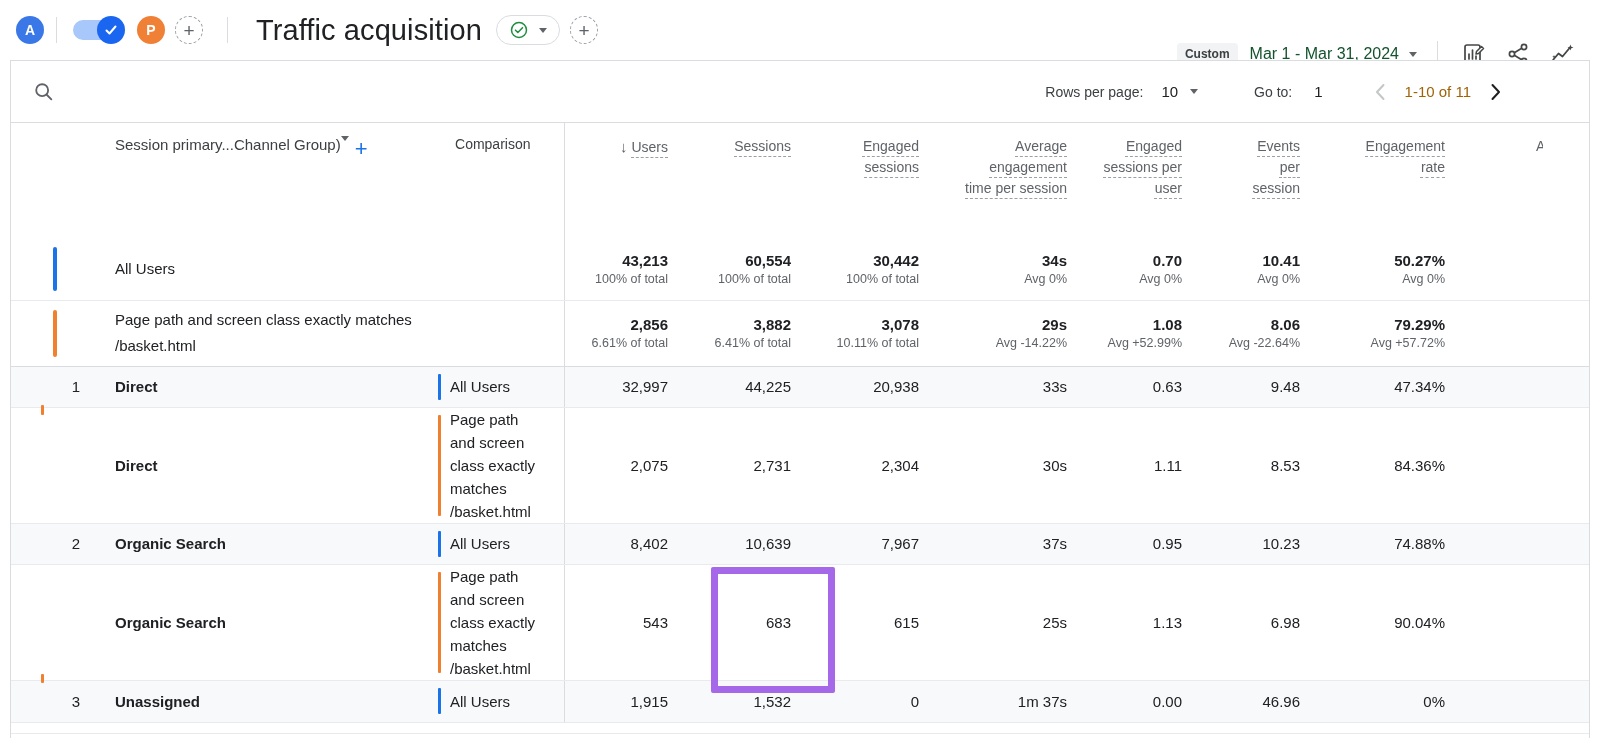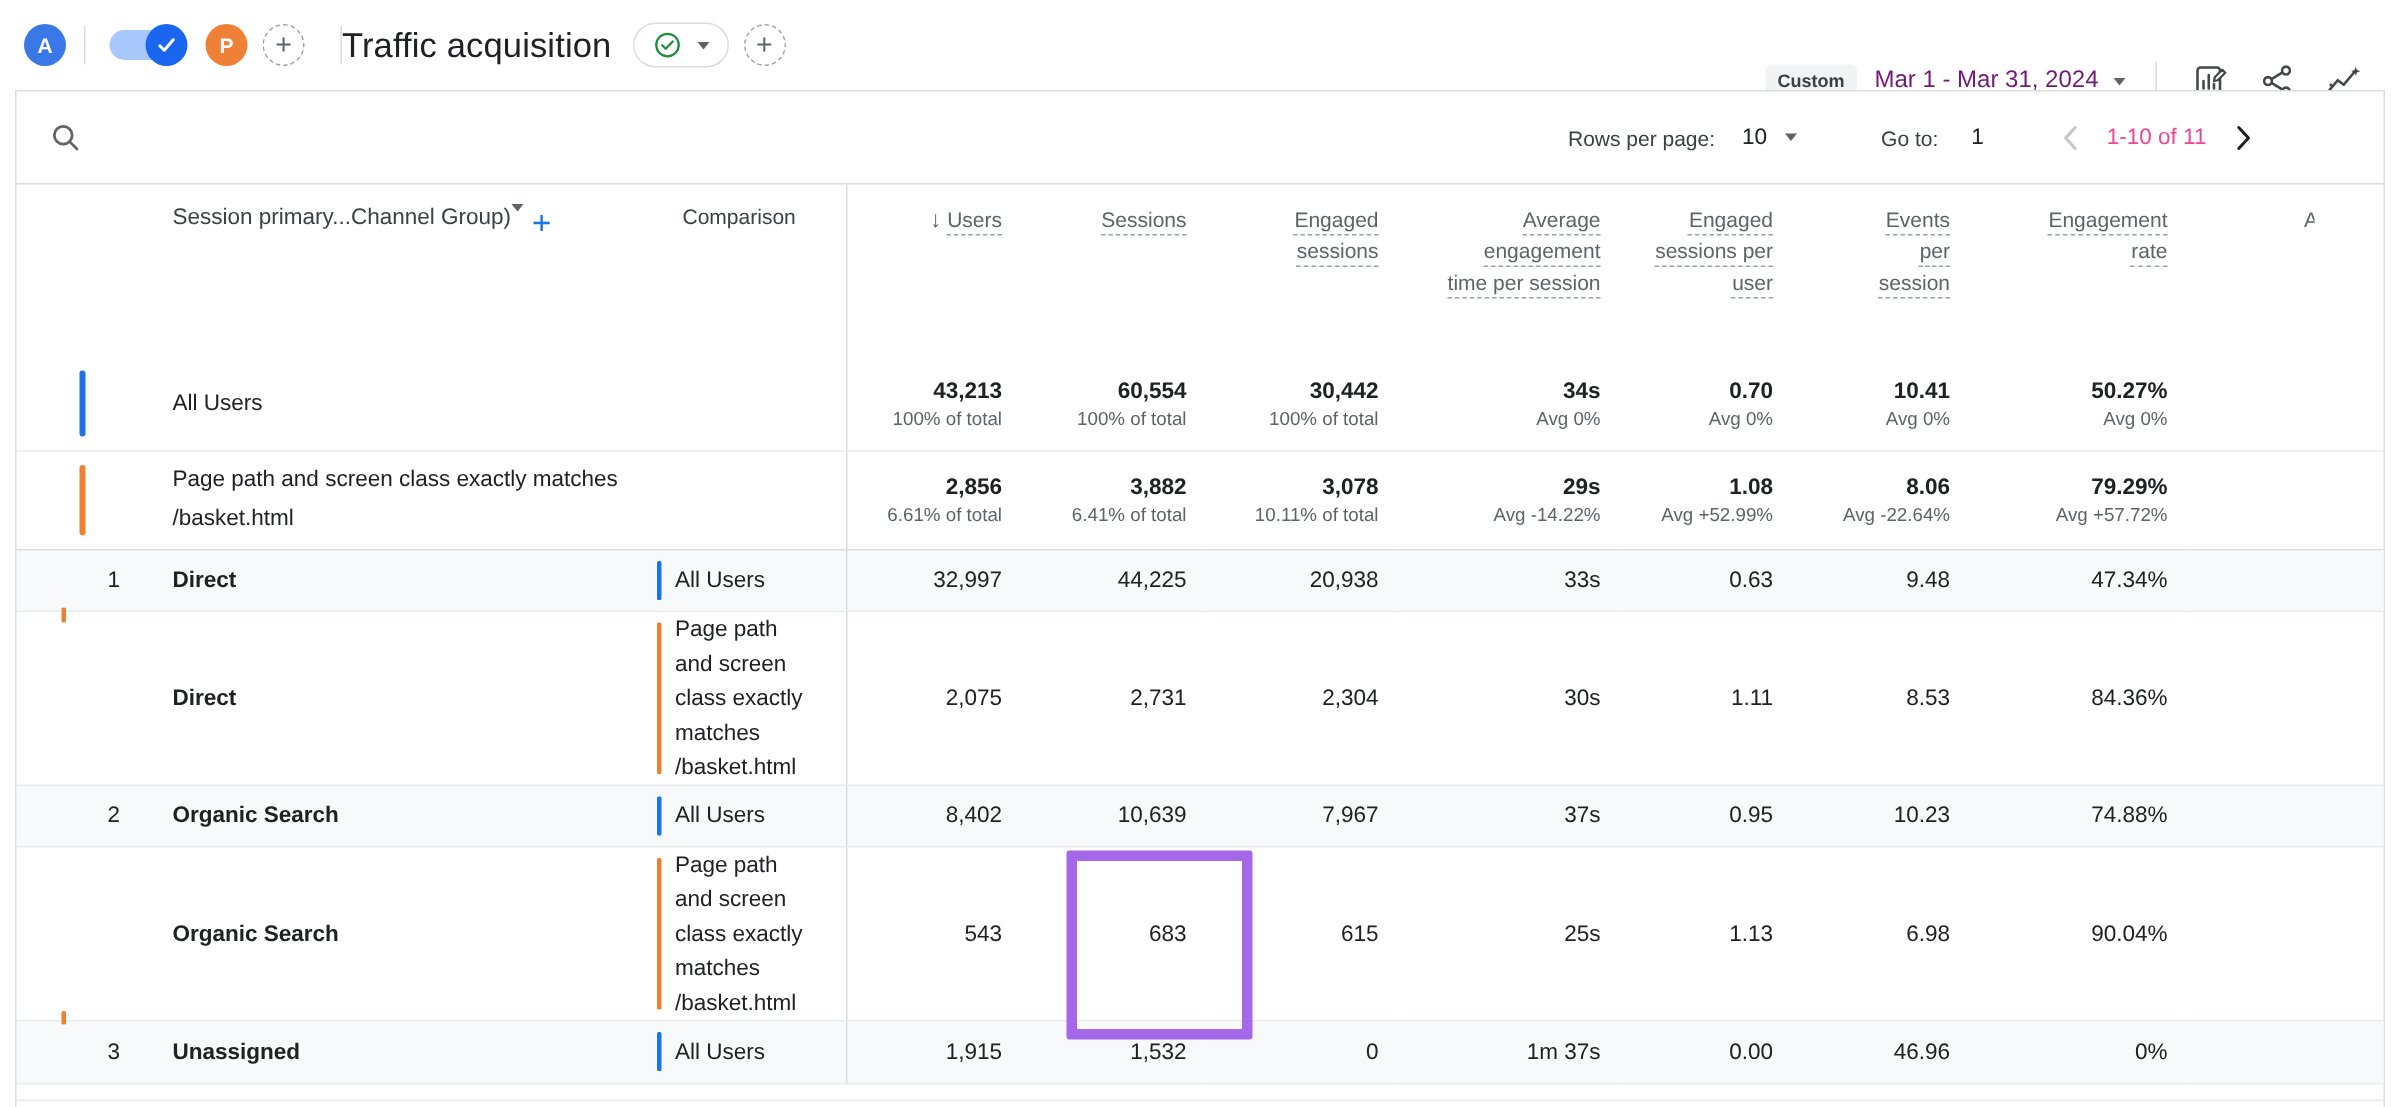--- a/index.html
+++ b/index.html
@@ -15,45 +15,45 @@
             display:flex; align-items:center; justify-content:center; flex:0 0 auto; }
   .avatar-a { background:#3b78e7; }
   .avatar-p { background:#ef8036; }
   .vdiv { width:1px; height:26px; background:#dadce0; margin:0 12px; flex:0 0 auto; }
   .toggle { position:relative; width:46px; height:20px; border-radius:10px; background:#a8c7fa; margin:0 4px; flex:0 0 auto; }
   .toggle .thumb { position:absolute; right:-6px; top:-4px; width:28px; height:28px; border-radius:50%;
                    background:#1b66f0; display:flex; align-items:center; justify-content:center; }
   .dashed-add { width:28px; height:28px; border-radius:50%; border:1.5px dashed #9aa0a6; color:#5f6368;
                 font-size:19px; line-height:1; display:flex; align-items:center; justify-content:center;
                 margin-left:10px; flex:0 0 auto; background:#fff; }
-  .report-title { font-size:23px; color:#202124; letter-spacing:.1px; white-space:nowrap; }
+  .report-title { font-size:29px; color:#202124; margin-left:28px; letter-spacing:.1px; white-space:nowrap; }
   .title-badge { display:flex; align-items:center; gap:10px; height:30px; padding:0 12px; margin-left:14px;
                  border:1px solid #dadce0; border-radius:16px; background:#fff; }
   .caret { width:0; height:0; border-left:4.5px solid transparent; border-right:4.5px solid transparent;
            border-top:5px solid #5f6368; display:inline-block; }
   .appbar-right { margin-left:auto; display:flex; align-items:center;margin-top:48px; }
   .chip { background:#f1f3f4; color:#3c4043; font-size:12px; font-weight:bold; padding:4px 8px; border-radius:4px; }
-  .date-text { font-size:16px; color:#701a75; margin:0 10px 0 12px; white-space:nowrap; }
+  .date-text { font-size:16px; color:#14532d; margin:0 10px 0 12px; white-space:nowrap; }
   .icon-btn { width:24px; height:24px; margin:0 10px; flex:0 0 auto; }
   
   .content { position:absolute; top:60px; left:10px; width:1580px; height:678px;
              border:1px solid #dadce0; border-bottom:none; background:#fff; }
   
   .toolbar { height:62px; border-bottom:1px solid #dadce0; display:flex; align-items:center; padding:0 0 0 22px; }
   .search-box { display:flex; align-items:center; gap:16px; flex:1; }
   .search-input { border:none; outline:none; font-size:15px; color:#202124; width:400px;
                   font-family:"Liberation Sans", sans-serif; background:transparent; }
   .search-input::placeholder { color:#757575; }
   .pager-zone { display:flex; align-items:center; font-size:14px; color:#3c4043; padding-right:82px; }
   .pager-label { margin-right:18px; }
   .pager-select { display:flex; align-items:center; gap:12px; font-size:15px; color:#202124; margin-right:56px; }
   .goto-label { margin-right:22px; }
   .goto-value { font-size:15px; color:#202124; margin-right:46px; }
   .chev { width:24px; height:24px; }
-  .range-text { font-size:15px; color:#ec4899; margin:0 12px; white-space:nowrap; }
+  .range-text { font-size:15px; color:#a16207; margin:0 12px; white-space:nowrap; }
   
   table.ga { border-collapse:collapse; table-layout:fixed; width:1578px; }
   td { vertical-align:middle; overflow:hidden; }
   .header-row td { vertical-align:top; padding-top:13px; height:115px; }
   .h-dim-inner { display:flex; align-items:flex-start; padding-left:104px; font-size:15px; color:#3c4043; }
   .plus-blue { color:#1a73e8; font-size:22px; font-weight:normal; margin-left:6px; }
   .h-comp { font-size:14px; color:#3c4043; padding-left:17px; border-right:1px solid #dadce0; }
   .h-metric { text-align:right; padding-right:12px; font-size:14px; color:#5f6368; line-height:21px; }
   .hwrap { display:inline-block; text-align:right; }
   .dashed { text-decoration:underline dashed; text-decoration-color:#9aa0a6; text-decoration-thickness:1px;

